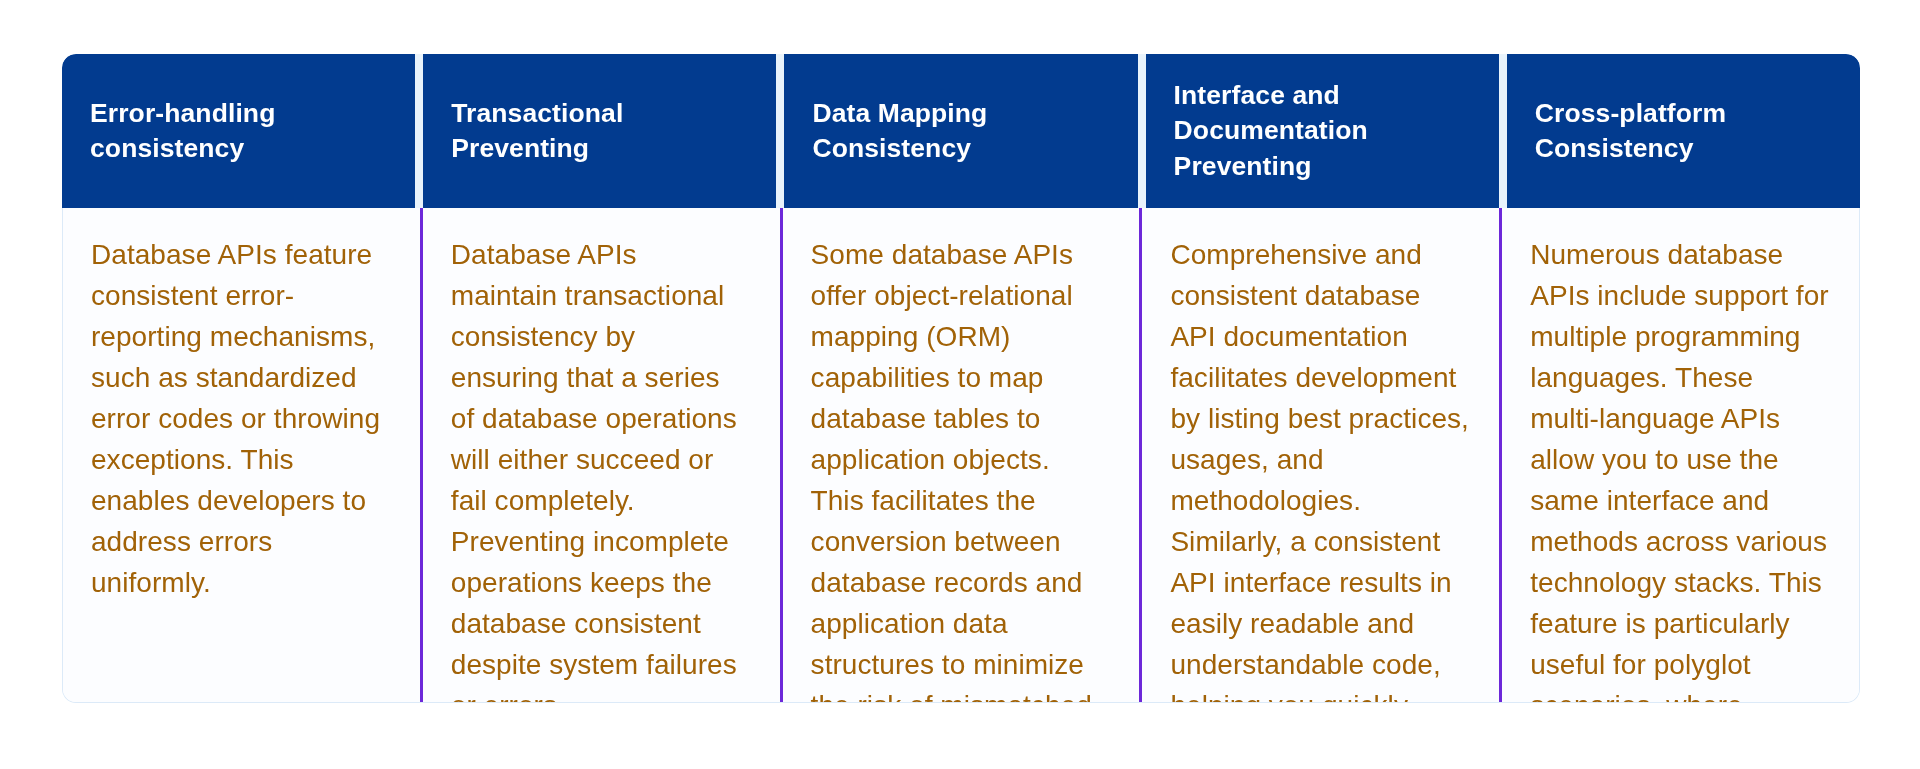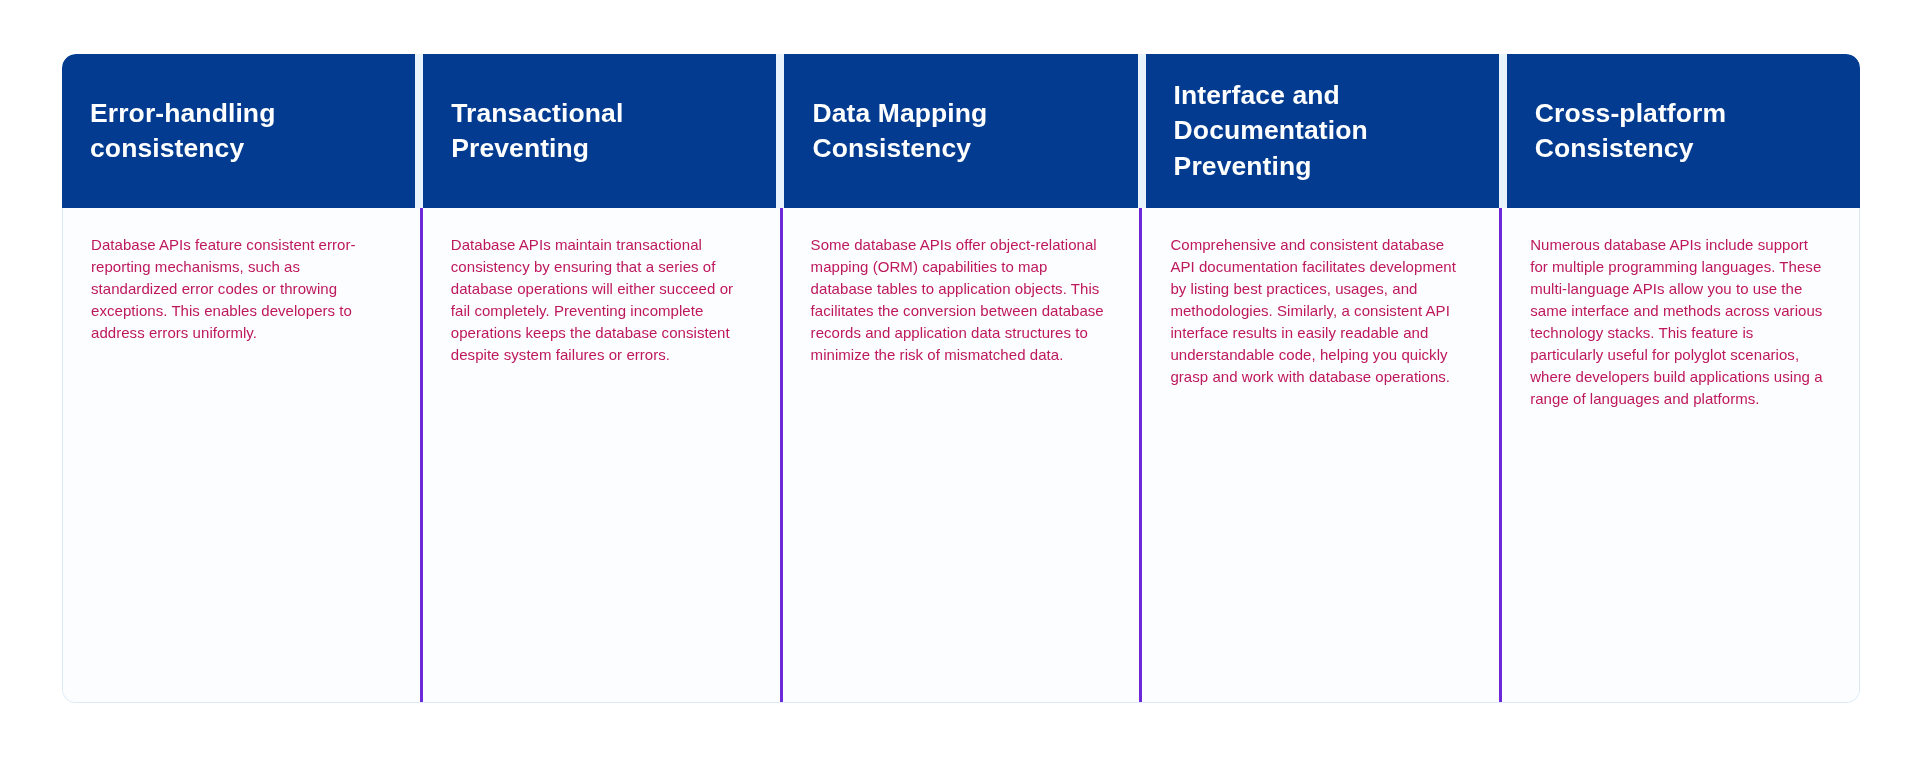--- a/index.html
+++ b/index.html
@@ -83,22 +83,22 @@
     padding: 26px 30px 20px 28px;
     min-width: 0;
     background: #fcfdff;
   }
 
   .body-cell + .body-cell {
     border-left: 3px solid #6d28d9;
   }
 
   .body-text {
-    color: #be185d;
-    font-size: 15px;
+    color: #a16207;
+    font-size: 28px;
     line-height: 1.465;
     letter-spacing: 0.05px;
   }
 </style>
 </head>
 <body>
 
 <div id="page">
 
   <div class="comparison-table">

